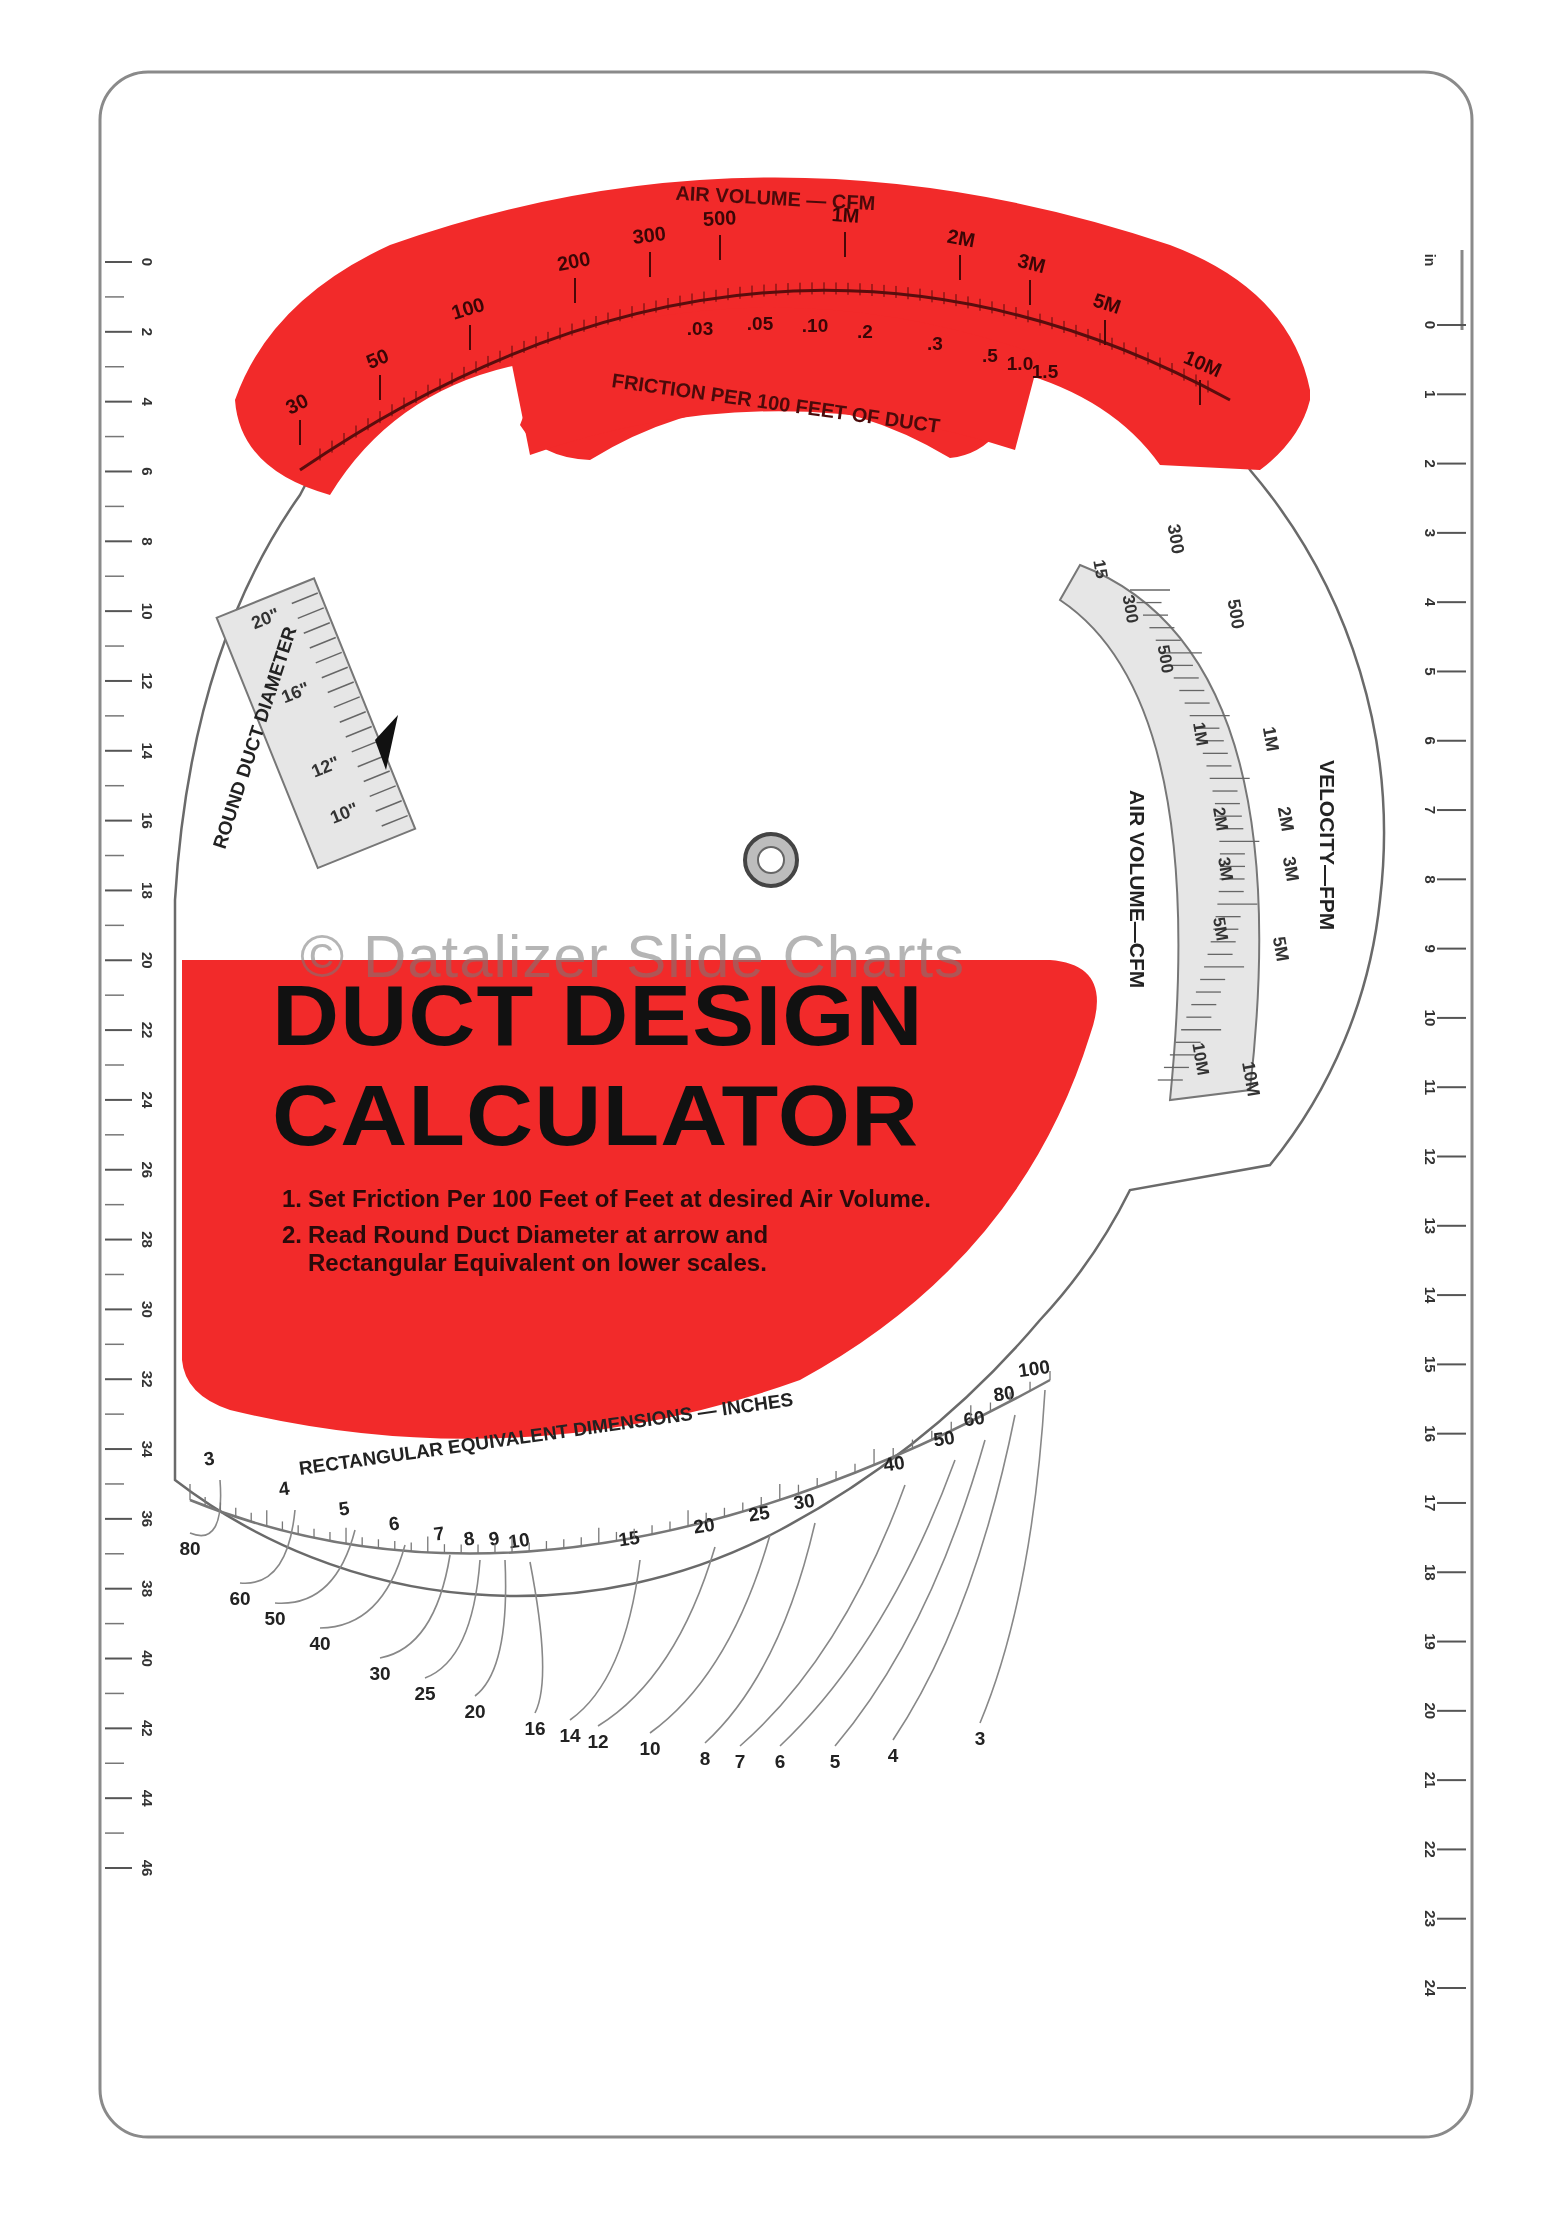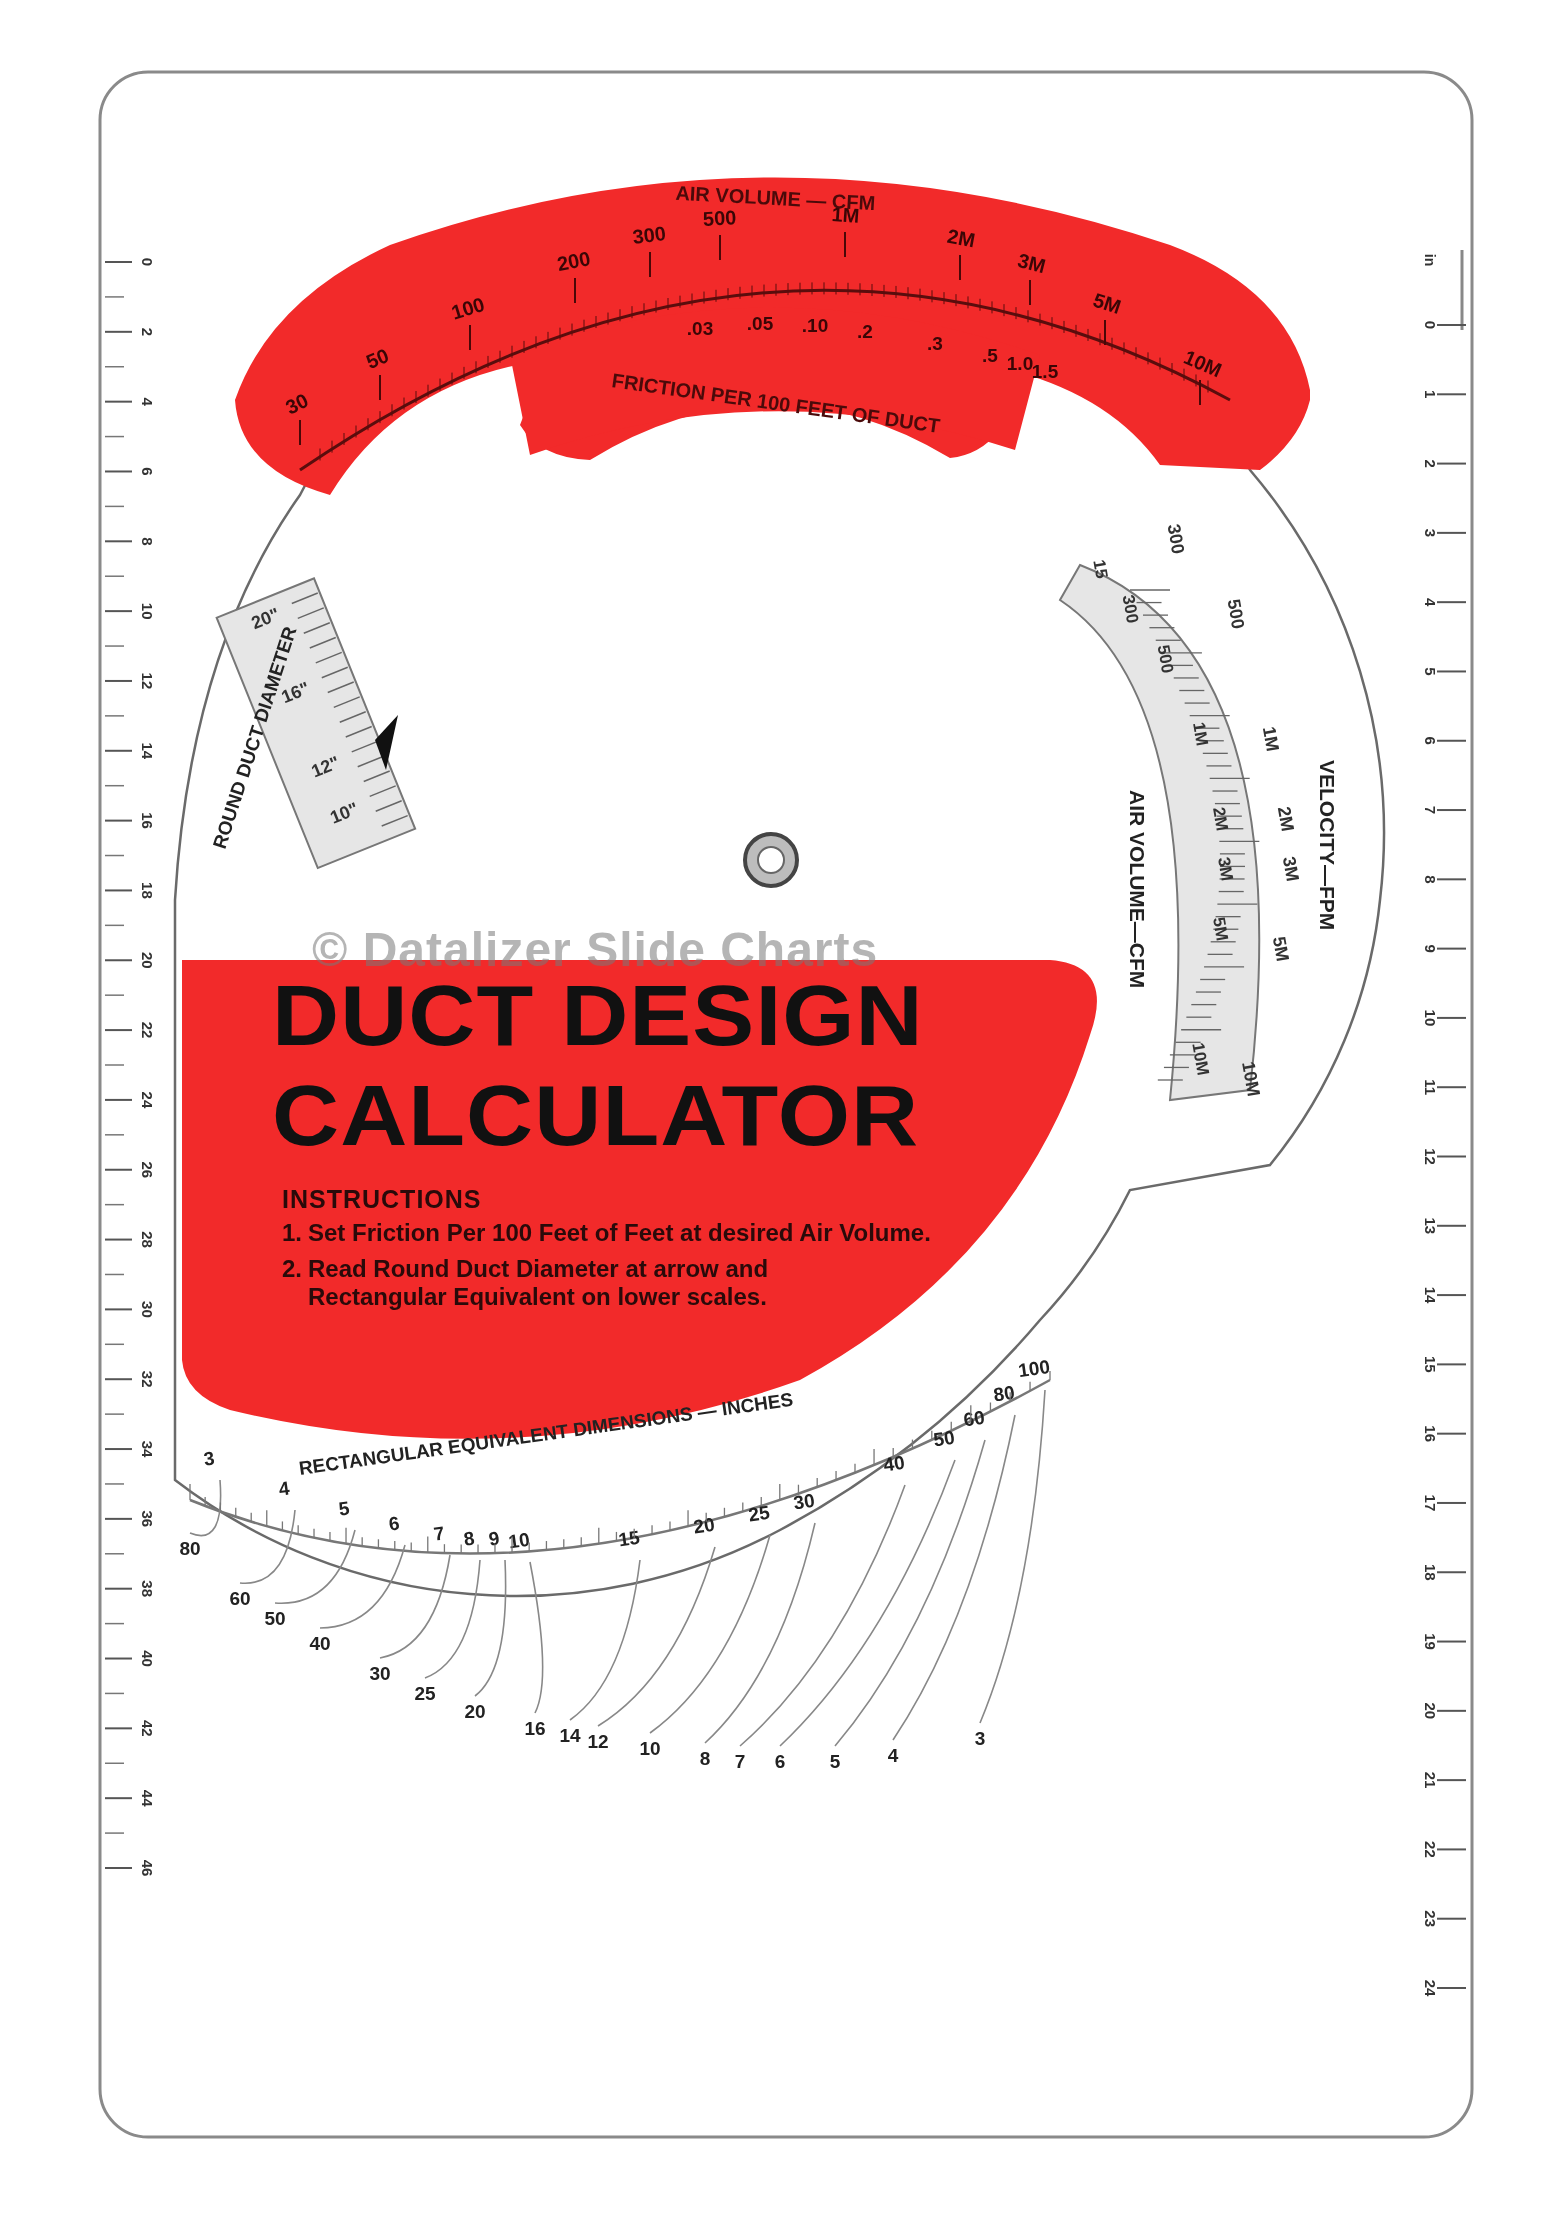--- a/index.html
+++ b/index.html
@@ -5,21 +5,21 @@
   html,body{margin:0;padding:0;background:#ffffff;}
   body{width:1557px;height:2215px;position:relative;overflow:hidden;font-family:"Liberation Sans",sans-serif;}
   #stage{position:absolute;left:0;top:0;width:1557px;height:2215px;}
   svg text{font-family:"Liberation Sans",sans-serif;font-weight:bold;}
   .title{position:absolute;left:272px;top:965px;width:760px;font-family:"Liberation Sans",sans-serif;font-weight:900;color:#111;font-size:86px;line-height:100px;letter-spacing:1px;}
   .title div{white-space:nowrap;transform:scaleX(1.08);transform-origin:left;}
   .instr{position:absolute;left:282px;top:1185px;width:680px;color:#2a0a0a;font-weight:bold;font-size:24px;line-height:28px;}
   .instr .hd{font-size:25px;letter-spacing:1px;margin-bottom:6px;}
   .instr .step{display:flex;margin-bottom:8px;}
   .instr .num{width:26px;flex:none;}
-  .watermark{position:absolute;left:312px;top:922px;font-size:48px;font-weight:bold;color:rgba(120,120,120,0.55);white-space:nowrap;letter-spacing:1px;}
+  .watermark{position:absolute;left:300px;top:922px;font-size:60px;font-weight:normal;color:rgba(120,120,120,0.55);white-space:nowrap;letter-spacing:1px;}
 </style>
 </head>
 <body>
 
 <div id="stage">
   <svg id="art" width="1557" height="2215" viewBox="0 0 1557 2215" xmlns="http://www.w3.org/2000/svg">
 
     <rect x="100" y="72" width="1372" height="2065" rx="48" ry="48" fill="#ffffff" stroke="#8a8a8a" stroke-width="3"></rect>
 
     <g id="left-ruler">
@@ -474,21 +474,20 @@
   </svg>
 
   <div class="watermark">© Datalizer Slide Charts</div>
 
   <div class="title">
     <div>DUCT DESIGN</div>
     <div>CALCULATOR</div>
   </div>
 
   <div class="instr">
-    <div class="hd">INSTRUCTIONS</div>
     <div class="step">
       <span class="num">1.</span>
       <span>Set Friction Per 100 Feet of Feet at desired Air Volume.</span>
     </div>
     <div class="step" style="width:520px;">
       <span class="num">2.</span>
       <span>Read Round Duct Diameter at arrow and Rectangular Equivalent on lower scales.</span>
     </div>
   </div>
 </div>

